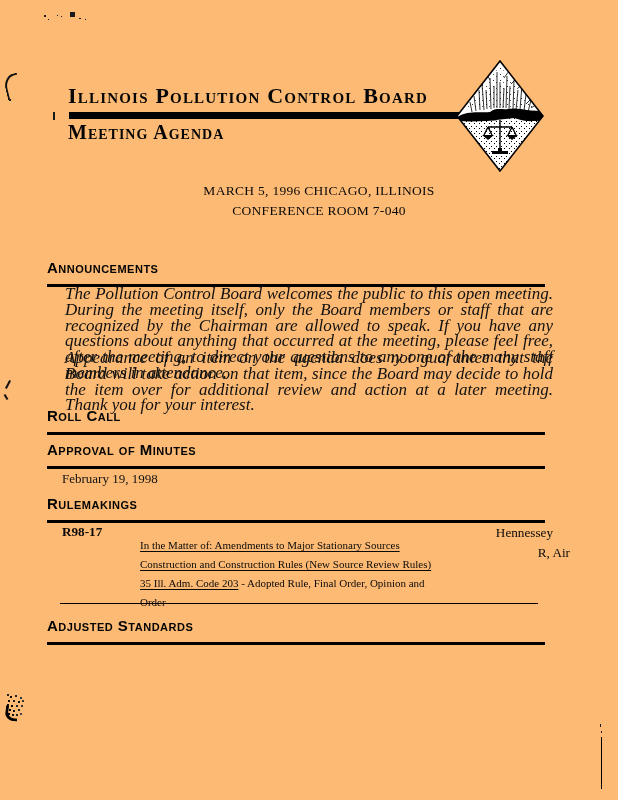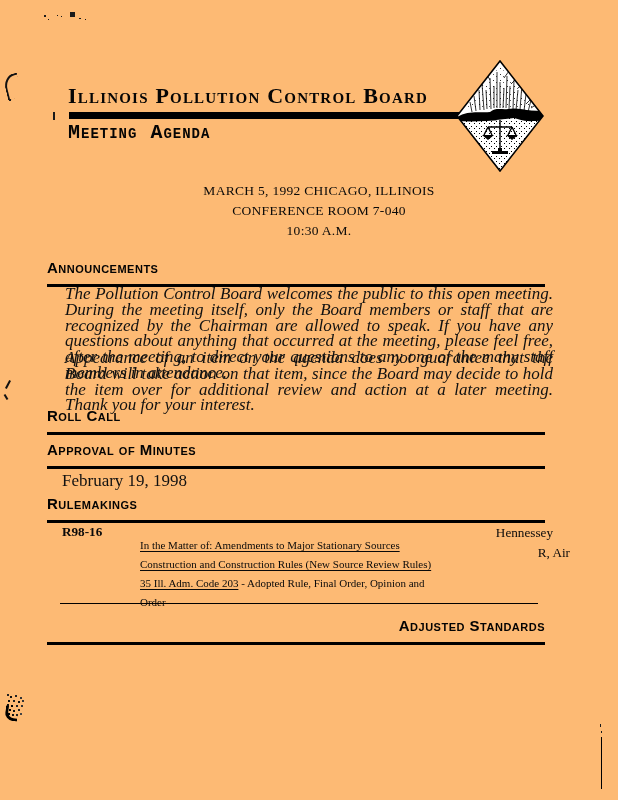--- a/index.html
+++ b/index.html
@@ -13,21 +13,21 @@
   
   .doc-title{
     position:absolute;left:68px;top:83px;
     font-family:"Liberation Serif", serif;font-weight:bold;
     font-variant:small-caps;font-size:22px;letter-spacing:1.2px;
     white-space:nowrap;color:#050505;
   }
   .title-bar{position:absolute;left:69px;top:112px;width:393px;height:7px;background:#000;}
   .doc-subtitle{
     position:absolute;left:68px;top:121px;
-    font-family:Liberation Mono, monospace;font-weight:bold;
+    font-family:Liberation Serif, serif;font-weight:bold;
     font-variant:small-caps;font-size:20px;letter-spacing:1px;
     white-space:nowrap;color:#050505;
   }
   .logo{position:absolute;left:456px;top:60px;width:88px;height:112px;}
   
   .meeting-info{
     position:absolute;left:99px;top:181px;width:440px;
     text-align:center;font-size:13.5px;line-height:20px;
     font-weight:500;color:#0a0a0a;letter-spacing:0.3px;
   }
@@ -38,21 +38,21 @@
     font-variant:small-caps;font-size:15px;letter-spacing:0.5px;
     color:#030303;border-bottom:3px solid #000;padding-bottom:8px;
   }
   
   .para{
     position:absolute;left:65px;width:488px;
     font-style:italic;font-size:17px;line-height:15.8px;
     text-align:justify;color:#111;margin:0;
   }
   
-  .minutes-date{position:absolute;left:62px;top:471px;font-size:17px;color:#111;}
+  .minutes-date{position:absolute;left:62px;top:471px;font-size:13px;color:#111;}
   
   .case-number{position:absolute;left:62px;top:524px;font-size:13.2px;font-weight:bold;color:#0a0a0a;}
   .case-text{position:absolute;left:140px;top:536px;width:340px;font-size:11px;color:#0a0a0a;}
   .case-line{line-height:19px;white-space:nowrap;}
   .u{text-decoration:underline;text-underline-offset:2px;}
   .case-assignee{position:absolute;left:470px;top:525px;width:83px;text-align:right;font-size:13.2px;color:#0a0a0a;}
   .case-category{position:absolute;left:492px;top:545px;width:78px;text-align:right;font-size:13.2px;color:#0a0a0a;}
   .thin-rule{position:absolute;left:60px;top:603px;width:478px;height:1px;background:#000;}
   
   .artifact{position:absolute;background:#1a1a1a;}
@@ -126,47 +126,46 @@
 
       <polygon points="87,56 44,111 1,56" fill="url(#sp)"></polygon>
 
       <path stroke="#000" stroke-width="1.4" fill="none" d="M44,60 L44,90 M32,67 L56,67 M32,67 L28,75 M32,67 L36,75 M56,67 L52,75 M56,67 L60,75"></path>
       <path fill="#000" d="M26,75 L38,75 L32,80 Z M50,75 L62,75 L56,80 Z"></path>
       <path fill="#000" d="M42,88 L46,88 L46,91 L42,91 Z M36,91 L52,91 L52,94 L36,94 Z"></path>
     </g>
   </svg>
 
   <div class="meeting-info">
-    <div>MARCH 5, 1992 CHICAGO, ILLINOIS</div>
+    <div>MARCH 5, 1996 CHICAGO, ILLINOIS</div>
     <div>CONFERENCE ROOM 7-040</div>
-    <div>10:30 A.M.</div>
   </div>
 
   <div class="sec-heading" style="top:259px;">Announcements</div>
   <p class="para" style="top:286px;">The Pollution Control Board welcomes the public to this open meeting.  During the meeting itself, only the Board members or staff that are recognized by the Chairman are allowed to speak.  If you have any questions about anything that occurred at the meeting, please feel free, after the meeting, to direct your questions to any one of the many staff members in attendance.</p>
   <p class="para" style="top:350px;">Appearance of an item on the agenda does not guarantee that the Board will take action on that item, since the Board may decide to hold the item over for additional review and action at a later meeting.  Thank you for your interest.</p>
 
   <div class="sec-heading" style="top:441px;">Approval of Minutes</div>
 
   <div class="sec-heading" style="top:407px;">Roll Call</div>
   <div class="minutes-date">February 19, 1998</div>
 
   <div class="sec-heading" style="top:495px;">Rulemakings</div>
-  <div class="case-number">R98-16</div>
+  <div class="case-number">R98-17</div>
   <div class="case-text">
     <div class="case-line"><span class="u">In the Matter of:  Amendments to Major Stationary Sources</span></div>
     <div class="case-line"><span class="u">Construction and Construction Rules (New Source Review Rules)</span></div>
     <div class="case-line"><span class="u">35 Ill. Adm. Code 203</span><span> - Adopted Rule, Final Order, Opinion and</span></div>
     <div class="case-line"><span>Order</span></div>
   </div>
   <div class="case-assignee">Hennessey</div>
   <div class="case-category">R, Air</div>
   <div class="thin-rule"></div>
 
-  <div class="sec-heading" style="top:617px;text-align:right;">Adjusted Standards</div>
+  <div class="sec-heading" style="top:617px;">Adjusted Standards</div>
 
   <div class="smudge-dots"></div>
   <div class="smudge-crescent"></div>
   <div class="artifact" style="left:600px;top:724px;width:1px;height:3px;"></div>
   <div class="artifact" style="left:601px;top:731px;width:1px;height:2px;"></div>
   <div class="right-vline"></div>
 
 </div>
 
 </body></html>

